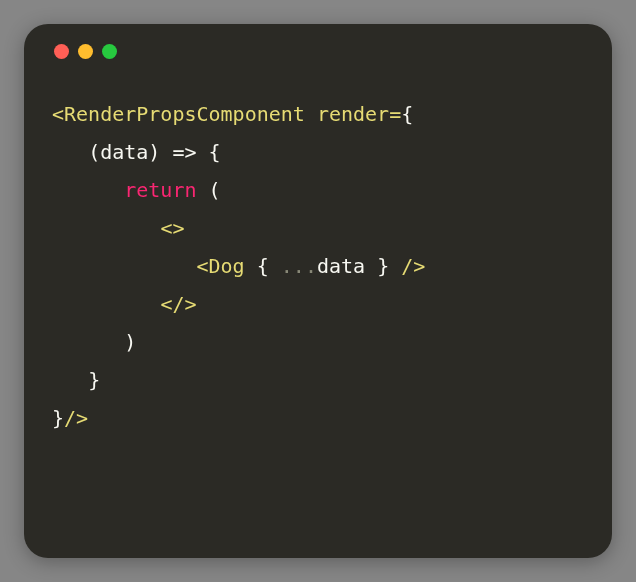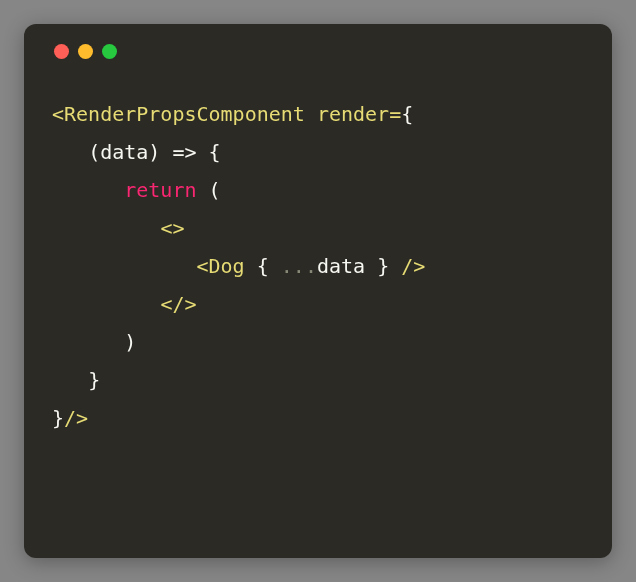--- a/index.html
+++ b/index.html
@@ -12,21 +12,21 @@
       width: 636px;
       height: 582px;
       display: flex;
       align-items: flex-start;
       justify-content: center;
       padding: 24px;
       font-family: "Menlo", "Monaco", "Consolas", monospace;
     }
     .window {
       background: #2b2a25;
-      border-radius: 12px;
+      border-radius: 24px;
       width: 100%;
       height: 100%;
       padding: 20px 16px 28px 28px;
       box-shadow: 0 4px 20px rgba(0,0,0,0.3);
       display: flex;
       flex-direction: column;
     }
     .traffic-lights {
       display: flex;
       gap: 9px;

